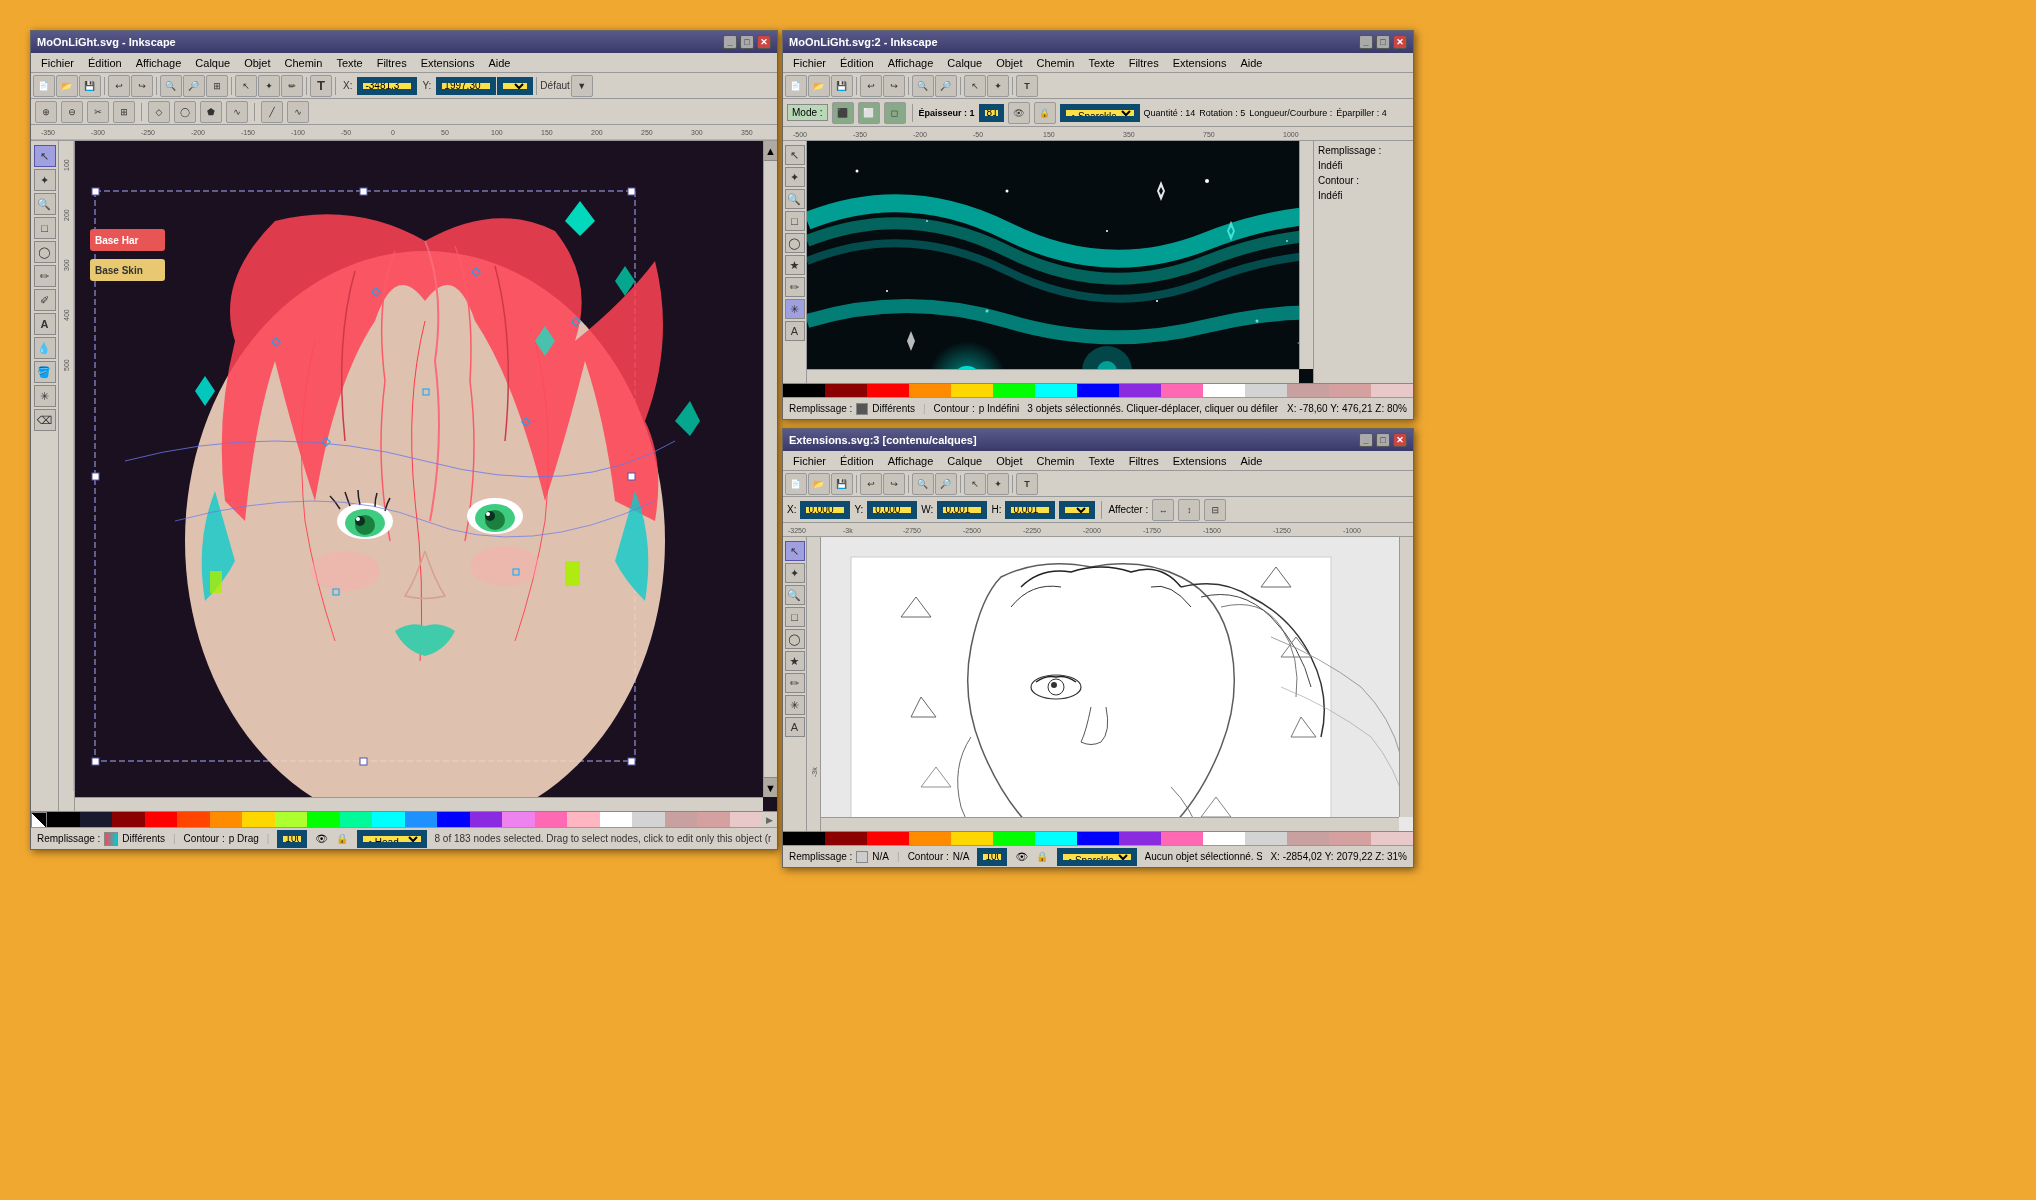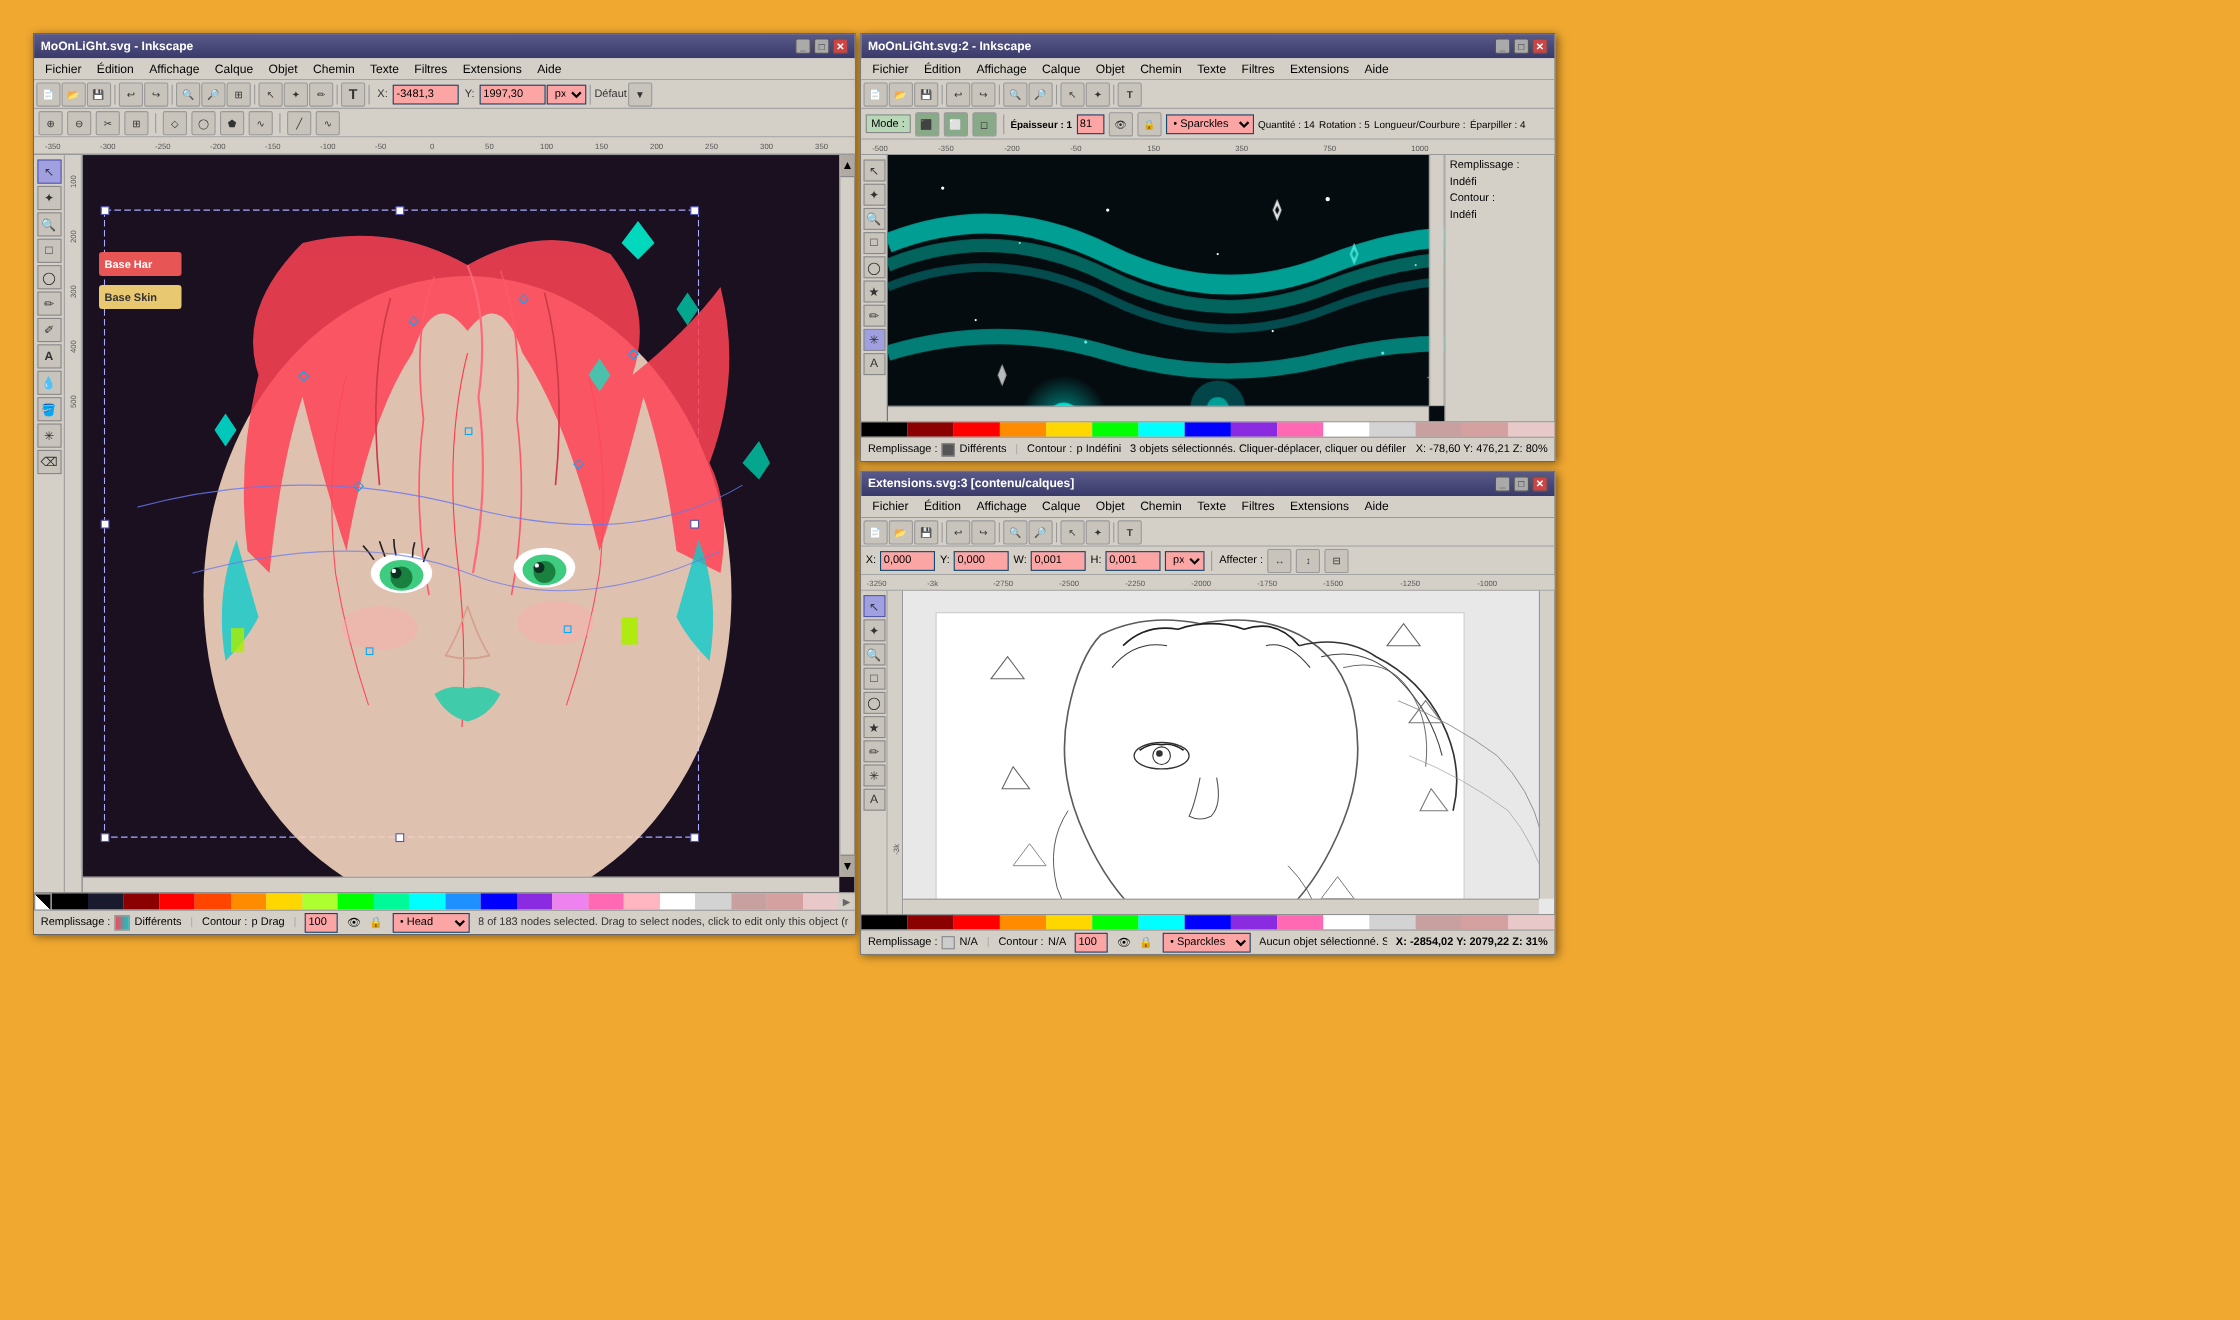--- a/index.html
+++ b/index.html
@@ -113,22 +113,22 @@
     .tb-sep {
       width: 1px;
       height: 18px;
       background: #999;
       margin: 0 2px;
       flex-shrink: 0;
     }
 
     .tb-input {
       height: 18px;
-      background: #fca5a5;
-      border: 1px solid #0c4a6e;
+      background: #fde047;
+      border: 6px solid #0c4a6e;
       font-size: 10px;
       padding: 0 2px;
       flex-shrink: 0;
     }
 
     .ruler-h {
       height: 16px;
       background: #d4d0c8;
       border-bottom: 1px solid #999;
       position: relative;
@@ -876,16 +876,16 @@
         <span>Contour :</span>
         <span>N/A</span>
       </div>
       <input class="tb-input" style="width: 30px;" value="100">
       <span>👁</span>
       <span>🔒</span>
       <select class="tb-input" style="width:80px;">
         <option>• Sparckles</option>
       </select>
       <span style="flex:1;font-size:10px;white-space:nowrap;overflow:hidden;">Aucun objet sélectionné. Sélectionnez des objets par Clic, Maj.</span>
-      <span style="font-size:10px;white-space:nowrap;font-weight:bold;">X: -2854,02 Y: 2079,22 Z: 31%</span>
+      <span style="font-size:10px;white-space:nowrap;">X: -2854,02 Y: 2079,22 Z: 31%</span>
     </div>
   </div>
 </div>
 
 </body></html>

